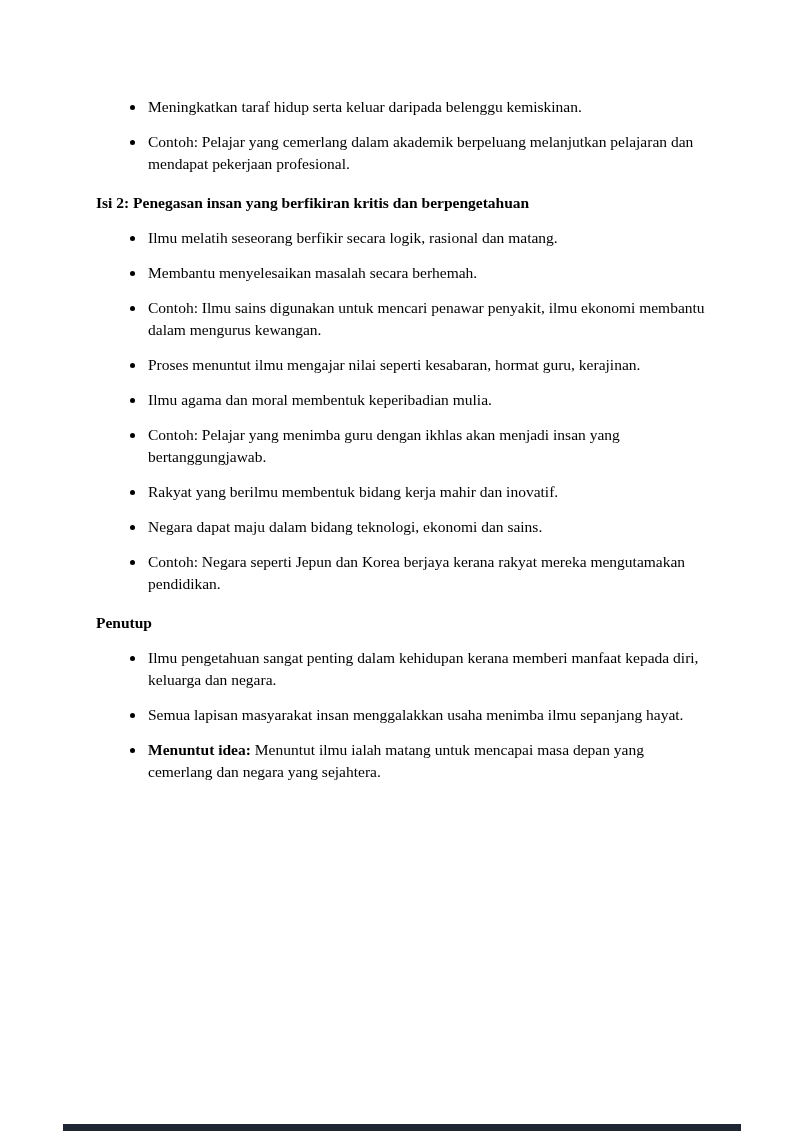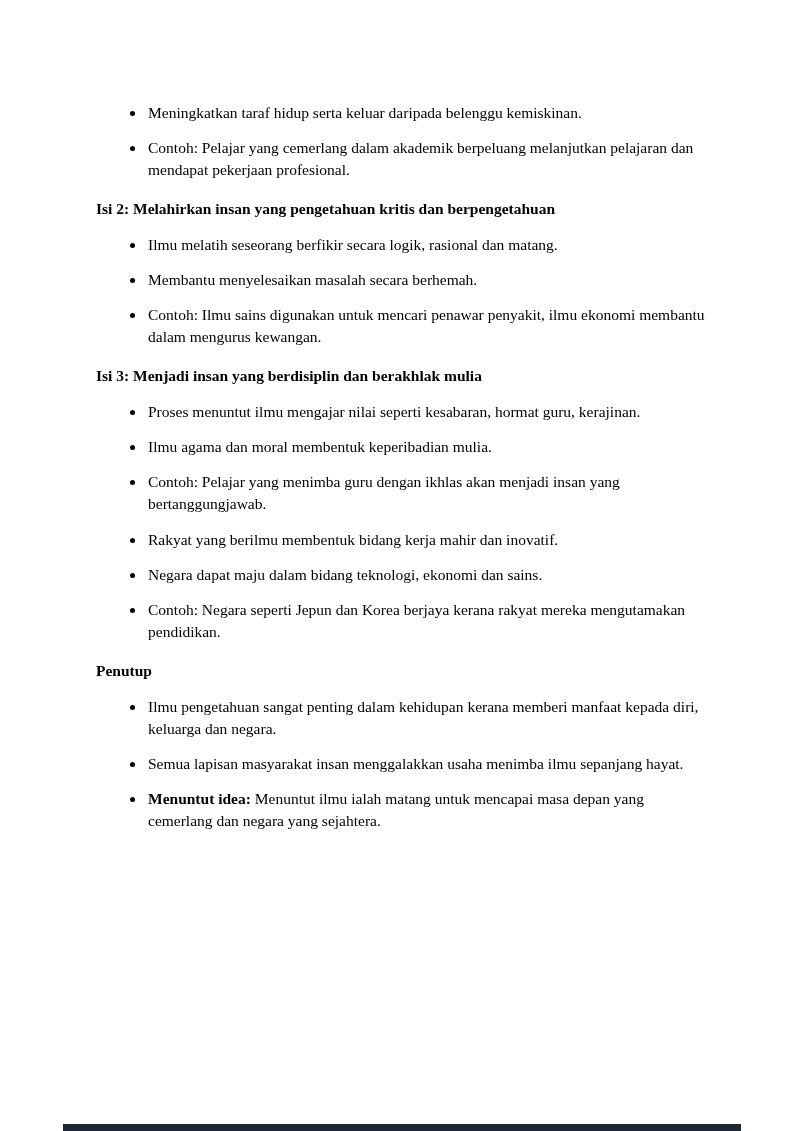--- a/index.html
+++ b/index.html
@@ -15,21 +15,21 @@
     background: #ffffff;
     overflow: hidden;
     font-family: "Liberation Serif", "DejaVu Serif", serif;
     font-size: 15.5px;
     color: #000000;
   }
   .content {
     padding: 88px 90px 0 96px;
   }
   ul.bullets {
-    margin: 14px 0 4px 0;
+    margin: 8px 0 4px 0;
     padding: 0 0 0 50px;
     list-style: disc outside;
   }
   ul.bullets li {
     margin: 0 0 13px 0;
     line-height: 22px;
     padding-left: 2px;
   }
   h2.section-heading {
     font-size: 15.5px;
@@ -52,28 +52,27 @@
 <body>
 
 <div class="page" style="background: rgb(255, 255, 255);">
   <div class="content">
 
     <ul class="bullets">
       <li><span>Meningkatkan taraf hidup serta keluar daripada belenggu kemiskinan.</span></li>
       <li><span>Contoh: Pelajar yang cemerlang dalam akademik berpeluang melanjutkan pelajaran dan mendapat pekerjaan profesional.</span></li>
     </ul>
 
-    <h2 class="section-heading">Isi 2: Melahirkan insan yang pengetahuan kritis dan berpengetahuan</h2>
+    <h2 class="section-heading">Isi 2: Penegasan insan yang berfikiran kritis dan berpengetahuan</h2>
     <ul class="bullets">
       <li><span>Ilmu melatih seseorang berfikir secara logik, rasional dan matang.</span></li>
       <li><span>Membantu menyelesaikan masalah secara berhemah.</span></li>
       <li><span>Contoh: Ilmu sains digunakan untuk mencari penawar penyakit, ilmu ekonomi membantu dalam mengurus kewangan.</span></li>
     </ul>
 
-    <h2 class="section-heading">Isi 3: Menjadi insan yang berdisiplin dan berakhlak mulia</h2>
     <ul class="bullets">
       <li><span>Proses menuntut ilmu mengajar nilai seperti kesabaran, hormat guru, kerajinan.</span></li>
       <li><span>Ilmu agama dan moral membentuk keperibadian mulia.</span></li>
       <li><span>Contoh: Pelajar yang menimba guru dengan ikhlas akan menjadi insan yang bertanggungjawab.</span></li>
     </ul>
 
     <ul class="bullets">
       <li><span>Rakyat yang berilmu membentuk bidang kerja mahir dan inovatif.</span></li>
       <li><span>Negara dapat maju dalam bidang teknologi, ekonomi dan sains.</span></li>
       <li><span>Contoh: Negara seperti Jepun dan Korea berjaya kerana rakyat mereka mengutamakan pendidikan.</span></li>

